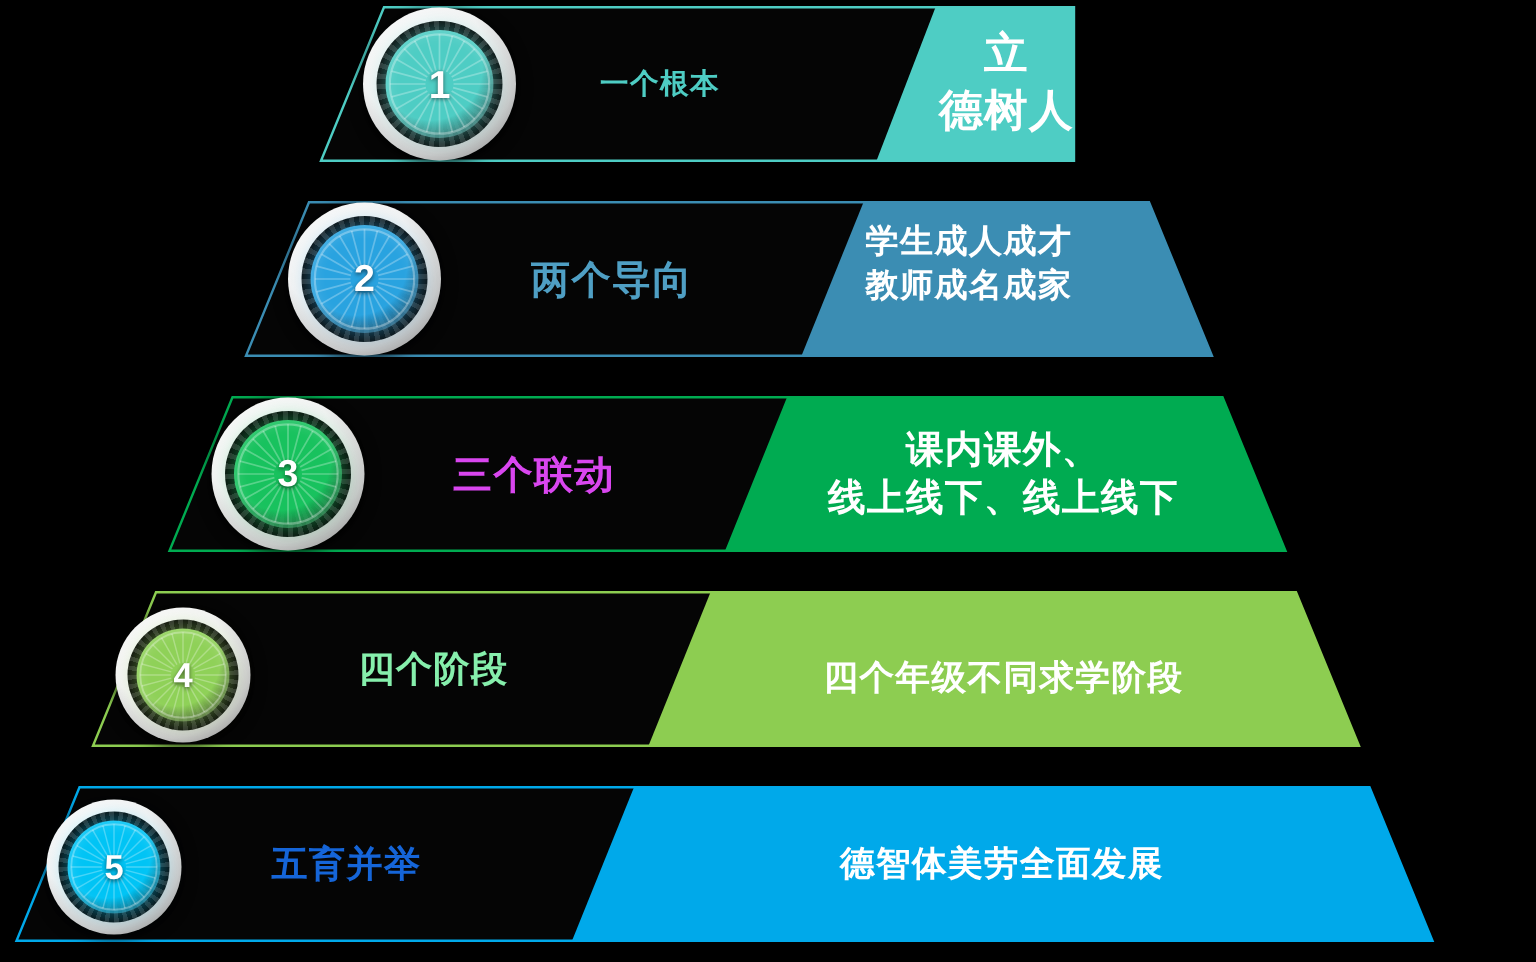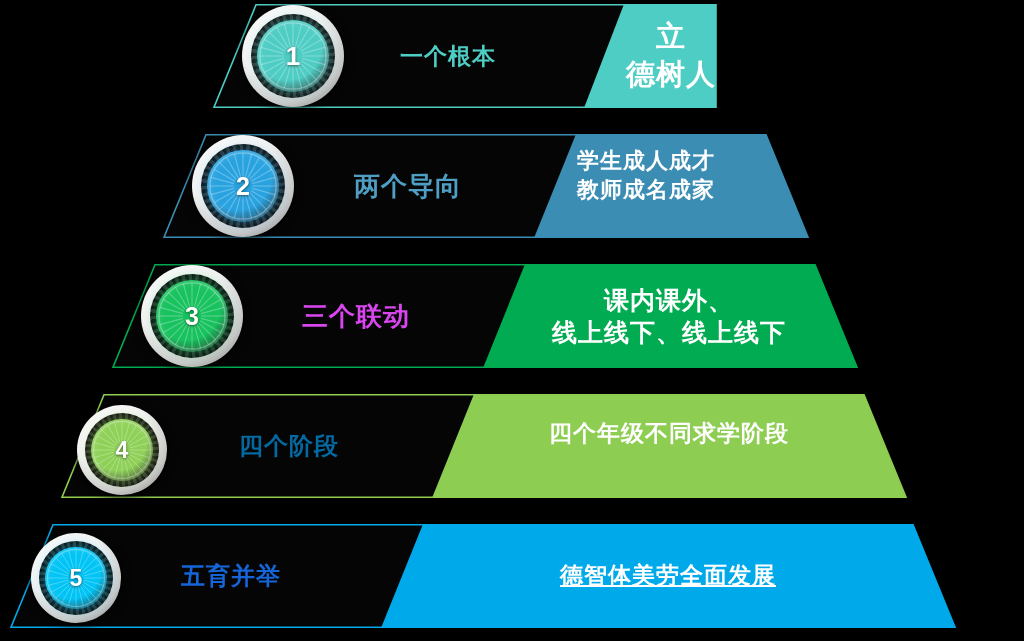--- a/index.html
+++ b/index.html
@@ -126,21 +126,21 @@
             <line x1="53.36464758633277" y1="37.442964258242114" x2="61.90567607471597" y2="5.567411990702865" stroke="rgba(255,255,255,0.28)" stroke-width="1.6"></line>
             <line x1="56.5" y1="38.7416697508023" x2="73" y2="10.162831425915826" stroke="rgba(255,255,255,0.28)" stroke-width="1.6"></line>
             <line x1="59.192388155425114" y1="40.80761184457488" x2="82.52691193458118" y2="17.473088065418807" stroke="rgba(255,255,255,0.28)" stroke-width="1.6"></line>
             <line x1="61.2583302491977" y1="43.49999999999999" x2="89.83716857408416" y2="26.99999999999998" stroke="rgba(255,255,255,0.28)" stroke-width="1.6"></line>
             <line x1="62.557035741757886" y1="46.635352413667235" x2="94.43258800929715" y2="38.094323925284044" stroke="rgba(255,255,255,0.28)" stroke-width="1.6"></line>
             <circle cx="50" cy="50" r="46" fill="none" stroke="rgba(255,255,255,0.30)" stroke-width="2"></circle>
           </svg>
           <span class="badge-num" style="font-size: 26px;">1</span>
         </div>
       </div>
-      <div class="left-label" style="left: 400px; top: 0px; height: 104px; display: flex; align-items: center; font-size: 23px; color: rgb(78, 205, 196);">一个根本</div>
+      <div class="left-label" style="left: 400px; top: 0px; height: 104px; display: flex; align-items: center; font-size: 19px; color: rgb(78, 205, 196);">一个根本</div>
       <div class="right-label" style="left: 501px; width: 340px; top: 0px; height: 104px; display: flex; flex-direction: column; align-items: center; justify-content: center; font-size: 29px;">立
 德树人</div>
     </div>
     <div class="tier" style="top: 134px; height: 104px;">
       <svg class="tier-svg" width="1024" height="104">
         <polygon points="206,0 576,0 534,104 164,104" fill="#050505"></polygon>
         <polygon points="576,0 766,0 808,104 534,104" fill="#3b8db3"></polygon>
         <polygon points="206,0.8 766,0.8 808,103.2 164,103.2" fill="none" stroke="#3b8db3" stroke-width="1.6"></polygon>
       </svg>
       <div class="badge" style="left: 192px; top: 1px; width: 102px; height: 102px;">
@@ -258,22 +258,22 @@
             <line x1="53.36464758633277" y1="37.442964258242114" x2="61.90567607471597" y2="5.567411990702865" stroke="rgba(255,255,255,0.28)" stroke-width="1.6"></line>
             <line x1="56.5" y1="38.7416697508023" x2="73" y2="10.162831425915826" stroke="rgba(255,255,255,0.28)" stroke-width="1.6"></line>
             <line x1="59.192388155425114" y1="40.80761184457488" x2="82.52691193458118" y2="17.473088065418807" stroke="rgba(255,255,255,0.28)" stroke-width="1.6"></line>
             <line x1="61.2583302491977" y1="43.49999999999999" x2="89.83716857408416" y2="26.99999999999998" stroke="rgba(255,255,255,0.28)" stroke-width="1.6"></line>
             <line x1="62.557035741757886" y1="46.635352413667235" x2="94.43258800929715" y2="38.094323925284044" stroke="rgba(255,255,255,0.28)" stroke-width="1.6"></line>
             <circle cx="50" cy="50" r="46" fill="none" stroke="rgba(255,255,255,0.30)" stroke-width="2"></circle>
           </svg>
           <span class="badge-num" style="font-size: 23px;">4</span>
         </div>
       </div>
-      <div class="left-label" style="left: 239px; top: 0px; height: 104px; display: flex; align-items: center; font-size: 24px; color: #0369a1;">四个阶段</div>
-      <div class="right-label" style="left: 499px; width: 340px; top: 0px; height: 80px; display: flex; flex-direction: column; align-items: center; justify-content: center; font-size: 23px;">四个年级不同求学阶段</div>
+      <div class="left-label" style="left: 239px; top: 0px; height: 104px; display: flex; align-items: center; font-size: 24px; color: #86efac;">四个阶段</div>
+      <div class="right-label" style="left: 499px; width: 340px; top: 18px; height: 80px; display: flex; flex-direction: column; align-items: center; justify-content: center; font-size: 23px;">四个年级不同求学阶段</div>
     </div>
     <div class="tier" style="top: 524px; height: 104px;">
       <svg class="tier-svg" width="1024" height="104">
         <polygon points="53,0 423,0 381,104 11,104" fill="#050505"></polygon>
         <polygon points="423,0 913,0 955,104 381,104" fill="#00a9ea"></polygon>
         <polygon points="53,0.8 913,0.8 955,103.2 11,103.2" fill="none" stroke="#00a9ea" stroke-width="1.6"></polygon>
       </svg>
       <div class="badge" style="left: 31px; top: 9px; width: 90px; height: 90px;">
         <div class="badge-outer"></div>
         <div class="badge-gap" style="inset: 8px; background: repeating-conic-gradient(rgb(11, 11, 11) 0deg, rgb(11, 11, 11) 5deg, rgb(44, 44, 44) 5deg, rgb(44, 44, 44) 10deg);"></div>
@@ -302,15 +302,15 @@
             <line x1="56.5" y1="38.7416697508023" x2="73" y2="10.162831425915826" stroke="rgba(255,255,255,0.28)" stroke-width="1.6"></line>
             <line x1="59.192388155425114" y1="40.80761184457488" x2="82.52691193458118" y2="17.473088065418807" stroke="rgba(255,255,255,0.28)" stroke-width="1.6"></line>
             <line x1="61.2583302491977" y1="43.49999999999999" x2="89.83716857408416" y2="26.99999999999998" stroke="rgba(255,255,255,0.28)" stroke-width="1.6"></line>
             <line x1="62.557035741757886" y1="46.635352413667235" x2="94.43258800929715" y2="38.094323925284044" stroke="rgba(255,255,255,0.28)" stroke-width="1.6"></line>
             <circle cx="50" cy="50" r="46" fill="none" stroke="rgba(255,255,255,0.30)" stroke-width="2"></circle>
           </svg>
           <span class="badge-num" style="font-size: 23px;">5</span>
         </div>
       </div>
       <div class="left-label" style="left: 181px; top: 0px; height: 104px; display: flex; align-items: center; font-size: 24px; color: rgb(21, 101, 216);">五育并举</div>
-      <div class="right-label" style="left: 498px; width: 340px; top: 0px; height: 104px; display: flex; flex-direction: column; align-items: center; justify-content: center; font-size: 23px; text-decoration: underline;">德智体美劳全面发展</div>
+      <div class="right-label" style="left: 498px; width: 340px; top: 0px; height: 104px; display: flex; flex-direction: column; align-items: center; justify-content: center; font-size: 23px;">德智体美劳全面发展</div>
     </div>
   </div>
 
 </body></html>

